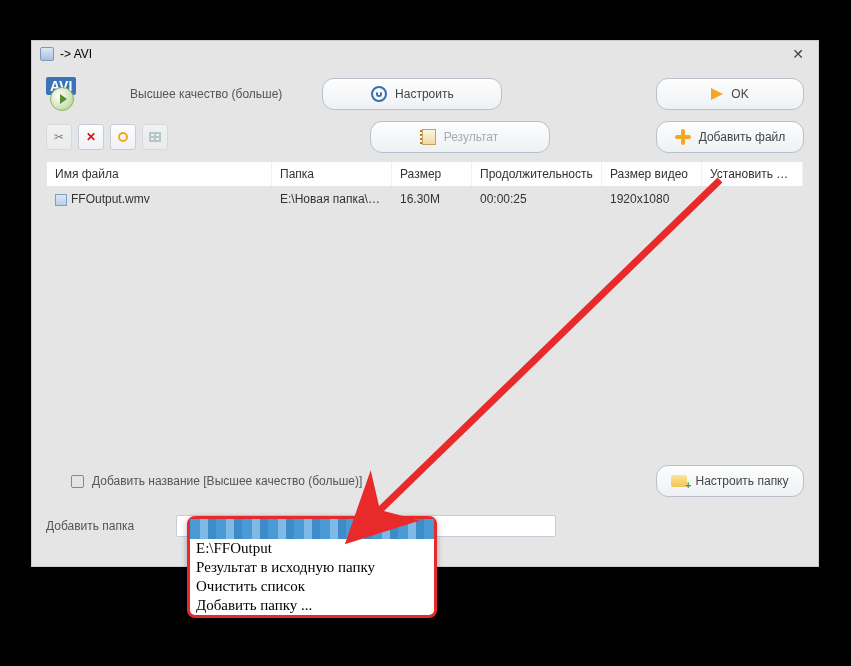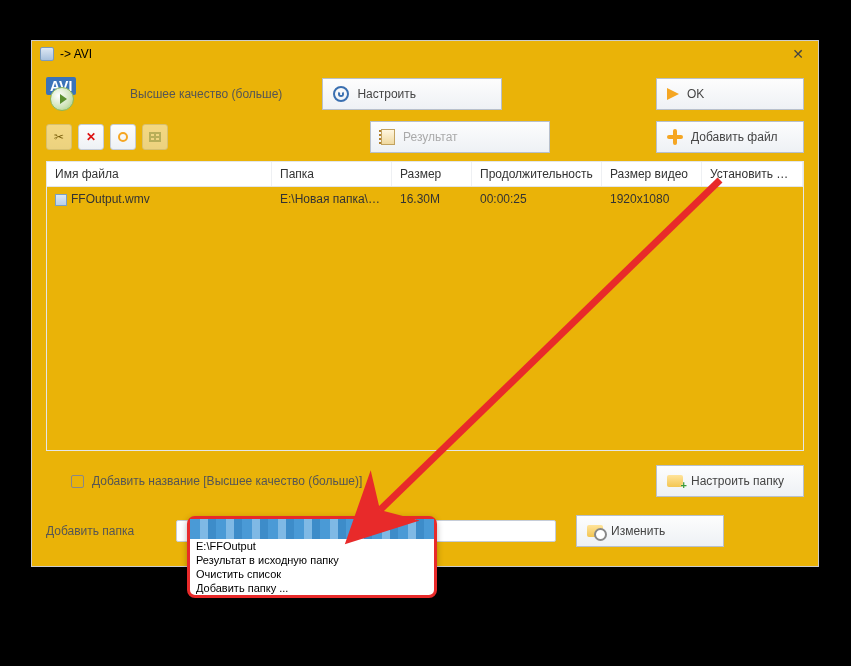--- a/index.html
+++ b/index.html
@@ -1,33 +1,33 @@
 <!DOCTYPE html>
 <html><head>
 <meta charset="utf-8">
 <style>
   * { box-sizing: border-box; margin: 0; padding: 0; font-family: "Segoe UI", Tahoma, sans-serif; font-size: 12px; }
   body { background: #000; width: 851px; height: 666px; position: relative; }
   .window {
     position: absolute; top: 40px; left: 31px; width: 788px; height: 527px;
-    background: #eab308; border: 1px solid #ccc; box-shadow: 0 2px 8px rgba(0,0,0,0.3);
+    background: #e5e5e5; border: 1px solid #ccc; box-shadow: 0 2px 8px rgba(0,0,0,0.3);
   }
   .titlebar { height: 26px; display: flex; align-items: center; padding: 0 8px; gap: 6px; }
   .titlebar .title { color: #000; }
   .close-x { margin-left: auto; font-size: 14px; color: #444; padding: 0 6px; cursor: pointer; }
   .content { padding: 10px 14px; }
   .row1 { display: flex; align-items: center; gap: 10px; margin-bottom: 10px; }
   .avi-icon { width: 34px; height: 34px; position: relative; }
   .avi-icon .tag { background: #3b73b9; color: #fff; font-size: 14px; font-weight: bold; padding: 1px 4px; border-radius: 2px; position: absolute; top: 0; left: 0; }
   .avi-icon .play { position: absolute; bottom: 0; left: 4px; width: 24px; height: 24px; border-radius: 50%; background: radial-gradient(circle at 35% 35%, #fff, #cfe3b9 60%, #9fc76f); border: 1px solid #8bb85f; display: flex; align-items: center; justify-content: center; }
   .avi-icon .play::after { content: ""; border-left: 7px solid #5a8f2f; border-top: 5px solid transparent; border-bottom: 5px solid transparent; margin-left: 2px; }
   .quality-text { color: #555; margin-left: 40px; margin-right: 30px; flex: 0 0 auto; }
   .btn {
-    height: 32px; background: linear-gradient(#fdfdfd, #eef1f5); border: 1px solid #b8c0cc; border-radius: 0;
-    display: flex; align-items: center; gap: 8px; color: #444; cursor: pointer; padding: 0 10px;
+    height: 32px; background: linear-gradient(#fdfdfd, #eef1f5); border: 1px solid #b8c0cc; border-radius: 12px;
+    display: flex; align-items: center; justify-content: center; gap: 8px; color: #444; cursor: pointer; padding: 0 10px;
   }
   .btn.big { width: 180px; }
   .btn.ok { width: 148px; }
   .row1 .spacer { flex: 1; }
   .icon-gear { width: 16px; height: 16px; border-radius: 50%; border: 2px solid #3a6fb0; position: relative; }
   .icon-gear::after { content: ""; position: absolute; inset: 3px; border: 2px solid #3a6fb0; border-radius: 50%; border-top-color: transparent; }
   .icon-arrow-r { width: 0; height: 0; border-left: 12px solid #f5a623; border-top: 6px solid transparent; border-bottom: 6px solid transparent; }
   .icon-plus { width: 16px; height: 16px; position: relative; }
   .icon-plus::before, .icon-plus::after { content: ""; position: absolute; background: #f5a623; border-radius: 2px; }
   .icon-plus::before { left: 6px; top: 0; width: 4px; height: 16px; }
@@ -73,21 +73,21 @@
   .popup {
     position: absolute; left: 187px; top: 516px; width: 250px;
     background: #fff; border: 3px solid #e82a2a; border-radius: 8px; box-shadow: 0 2px 6px rgba(0,0,0,0.3);
     z-index: 20;
   }
   .popup-header {
     height: 20px;
     background: repeating-linear-gradient(90deg, #4a9ad6 0 10px, #7fb9e5 10px 18px, #3d8cc9 18px 26px);
     filter: blur(0.5px);
   }
-  .popup-item { padding: 1px 6px; color: #000; font-size: 11px; cursor: pointer; }
+  .popup-item { padding: 1px 6px; color: #000; font-size: 15px; cursor: pointer; font-family: Liberation Serif, serif; }
 
   
   .arrow-svg { position: absolute; top: 170px; left: 320px; width: 430px; height: 380px; pointer-events: none; z-index: 30; }
 
   .win-ico { width: 14px; height: 14px; display: inline-block; background: linear-gradient(#dde7f3, #a8c1dd); border: 1px solid #7a9bc0; border-radius: 2px; }
 </style>
 </head>
 <body>
 
 <div class="window">
@@ -174,24 +174,20 @@
         <div class="spacer"></div>
         <div class="btn ok">
           <span class="icon-folder plus"></span>
           <span>Настроить папку</span>
         </div>
       </div>
       <div class="row4">
         <span class="label">Добавить папка</span>
         <div class="dest-dd"></div>
         <div class="spacer"></div>
-        <div class="btn ok">
-          <span class="icon-folder gear"></span>
-          <span>Изменить</span>
-        </div>
       </div>
     </div>
 
   </div>
 </div>
 
 <div class="popup">
   <div class="popup-header"></div>
   <div class="popup-item">E:\FFOutput</div>
   <div class="popup-item">Результат в исходную папку</div>

